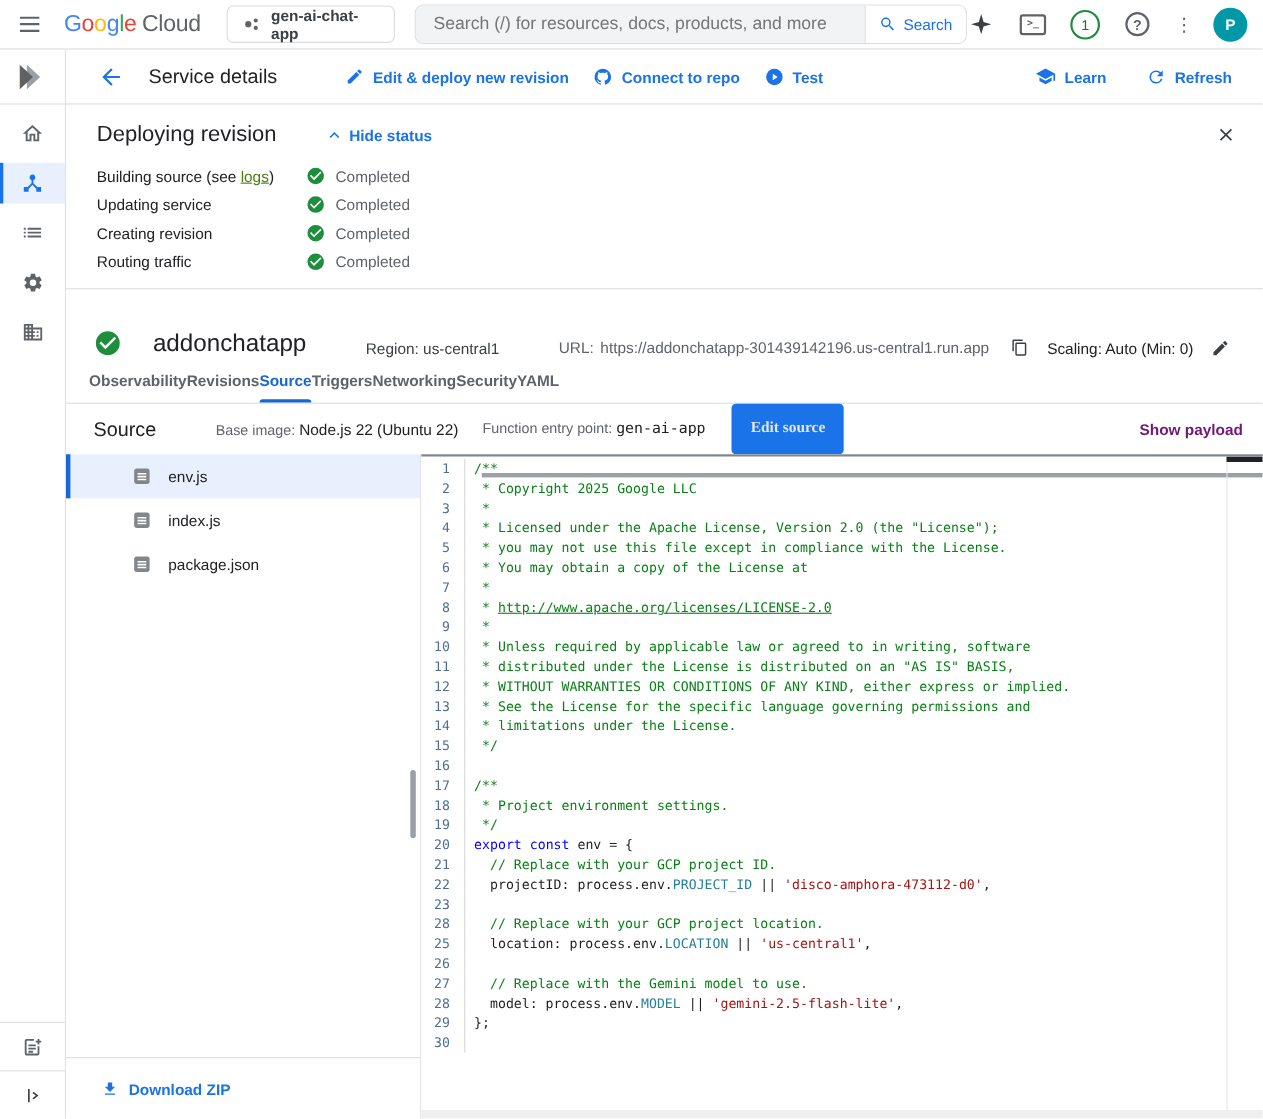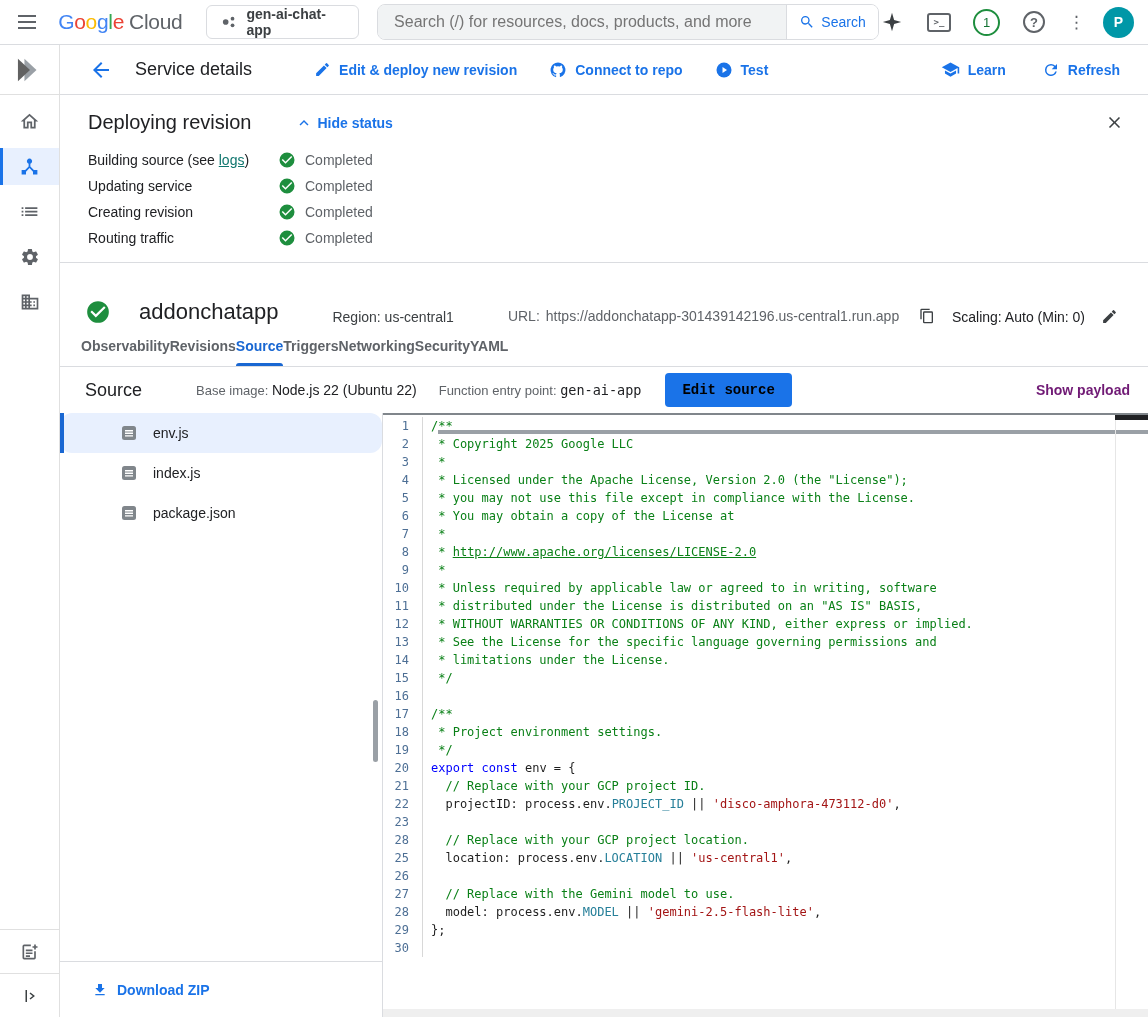--- a/index.html
+++ b/index.html
@@ -58,37 +58,37 @@
   .sb-foot { height:44px; display:flex; align-items:center; justify-content:center;
              border-top:1px solid #e0e0e0; cursor:pointer; }
 
   
   .main { position:absolute; left:60px; top:45px; right:0; bottom:0; display:flex; flex-direction:column; }
 
   .actionbar { height:50px; flex:none; display:flex; align-items:center; padding:0 28px 0 29px;
                border-bottom:1px solid #dadce0; }
   .back-btn { width:24px; height:24px; cursor:pointer; }
   .ab-title { font-size:18px; color:#202124; margin-left:22px; }
-  .ab-actions { display:flex; align-items:center; gap:32px; margin-left:62px;text-align:right; }
+  .ab-actions { display:flex; align-items:center; gap:22px; margin-left:62px;text-align:right; }
   .ab-btn { display:flex; align-items:center; gap:8px; color:#1a73e8; font-weight:bold;
             font-size:14px; cursor:pointer; white-space:nowrap; }
   .ab-right { margin-left:auto; display:flex; align-items:center; gap:36px; }
 
   
   .status-panel { flex:none; height:168px; border-bottom:1px solid #dadce0; padding:16px 28px 0; position:relative; }
   .sp-head { display:flex; align-items:center; gap:44px; }
   .sp-title { font-size:20px; color:#202124; }
   .hide-status { display:flex; align-items:center; gap:4px; color:#1a73e8; font-weight:bold;
                  font-size:14px; cursor:pointer; }
   .sp-close { position:absolute; right:22px; top:15px; width:24px; height:24px; cursor:pointer;
               display:flex; align-items:center; justify-content:center; }
   .steps { margin-top:13px; }
   .step { display:flex; align-items:center; height:26px; }
   .step-label { width:190px; font-size:14px; color:#202124; }
-  .step-label a { color:#0f766e; text-decoration:underline; cursor:pointer; }
+  .step-label a { color:#4d7c0f; text-decoration:underline; cursor:pointer; }
   .step-status { display:flex; align-items:center; gap:9px; }
   .completed { color:#5f6368; font-size:14px; }
 
   
   .svc-header { flex:none; height:62px; display:flex; align-items:flex-end; padding:0 30px 0 25px; }
   .svc-name { font-size:22px; color:#202124; margin-left:28px; }
   .svc-region { font-size:14px; color:#3c4043; margin-left:54px; }
   .svc-url { font-size:14px; color:#5f6368; margin-left:54px; display:flex; align-items:center; gap:6px; }
   .copy-btn { margin-left:14px; cursor:pointer; }
   .svc-scaling { margin-left:auto; display:flex; align-items:center; gap:16px; font-size:14px; color:#202124; }
@@ -103,31 +103,31 @@
   .tab.active::after { content:""; position:absolute; left:0; right:0; bottom:0; height:3px;
                        background:#1967d2; border-radius:3px 3px 0 0; }
 
   
   .sourcebar { flex:none; height:46px; display:flex; align-items:center; padding:0 18px 0 25px; }
   .src-title { font-size:18px; color:#202124; }
   .src-meta { font-size:13px; color:#5f6368; margin-left:54px; white-space:nowrap; }
   .src-meta b { color:#202124; font-weight:normal; font-size:14px; }
   .src-entry { margin-left:22px; }
   .src-entry .mono { font-family:"DejaVu Sans Mono",monospace; font-size:13.5px; color:#202124; }
-  .edit-src-btn { margin-left:24px; background:#1a73e8; color:#000000; border:none; border-radius:4px;
-                  height:34px; padding:0 17px; font-size:14px; font-weight:bold; cursor:pointer;
-                  font-family:Liberation Mono, monospace; }
+  .edit-src-btn { margin-left:24px; background:#1a73e8; color:#e5e5e5; border:none; border-radius:4px;
+                  height:46px; padding:0 17px; font-size:14px; font-weight:bold; cursor:pointer;
+                  font-family:Liberation Serif, serif; }
   .show-payload { margin-left:auto; color:#701a75; font-weight:bold; font-size:14px; cursor:pointer; }
 
   
   .content { flex:1; display:flex; min-height:0; }
   .file-panel { width:323px; flex:none; border-right:1px solid #dadce0; display:flex;
                 flex-direction:column; position:relative; }
   .file-row { height:40px; display:flex; align-items:center; gap:16px; padding-left:61px;
-              font-size:14px; color:#202124; cursor:pointer; position:relative;border-radius:12px; }
+              font-size:14px; color:#202124; cursor:pointer; position:relative; }
   .file-row.selected { background:#e8f0fe; }
   .file-row.selected::before { content:""; position:absolute; left:0; top:0; bottom:0; width:4px; background:#1967d2; }
   .fp-thumb { position:absolute; right:4px; top:287px; width:5px; height:62px; background:#9aa0a6; border-radius:3px; }
   .fp-footer { margin-top:auto; height:56px; border-top:1px solid #dadce0; display:flex;
                align-items:center; gap:9px; padding-left:32px; color:#1a73e8; font-weight:bold;
                font-size:14px; cursor:pointer; }
 
   .editor { flex:1; position:relative; border-top:2px solid #80868b; overflow:hidden; background:#fff; }
   .ed-blackbar { position:absolute; top:0; right:0; width:33px; height:5px; background:#202124; }
   .ed-grayrule { position:absolute; top:15px; left:55px; right:0; height:4px; background:#9aa0a6; }

